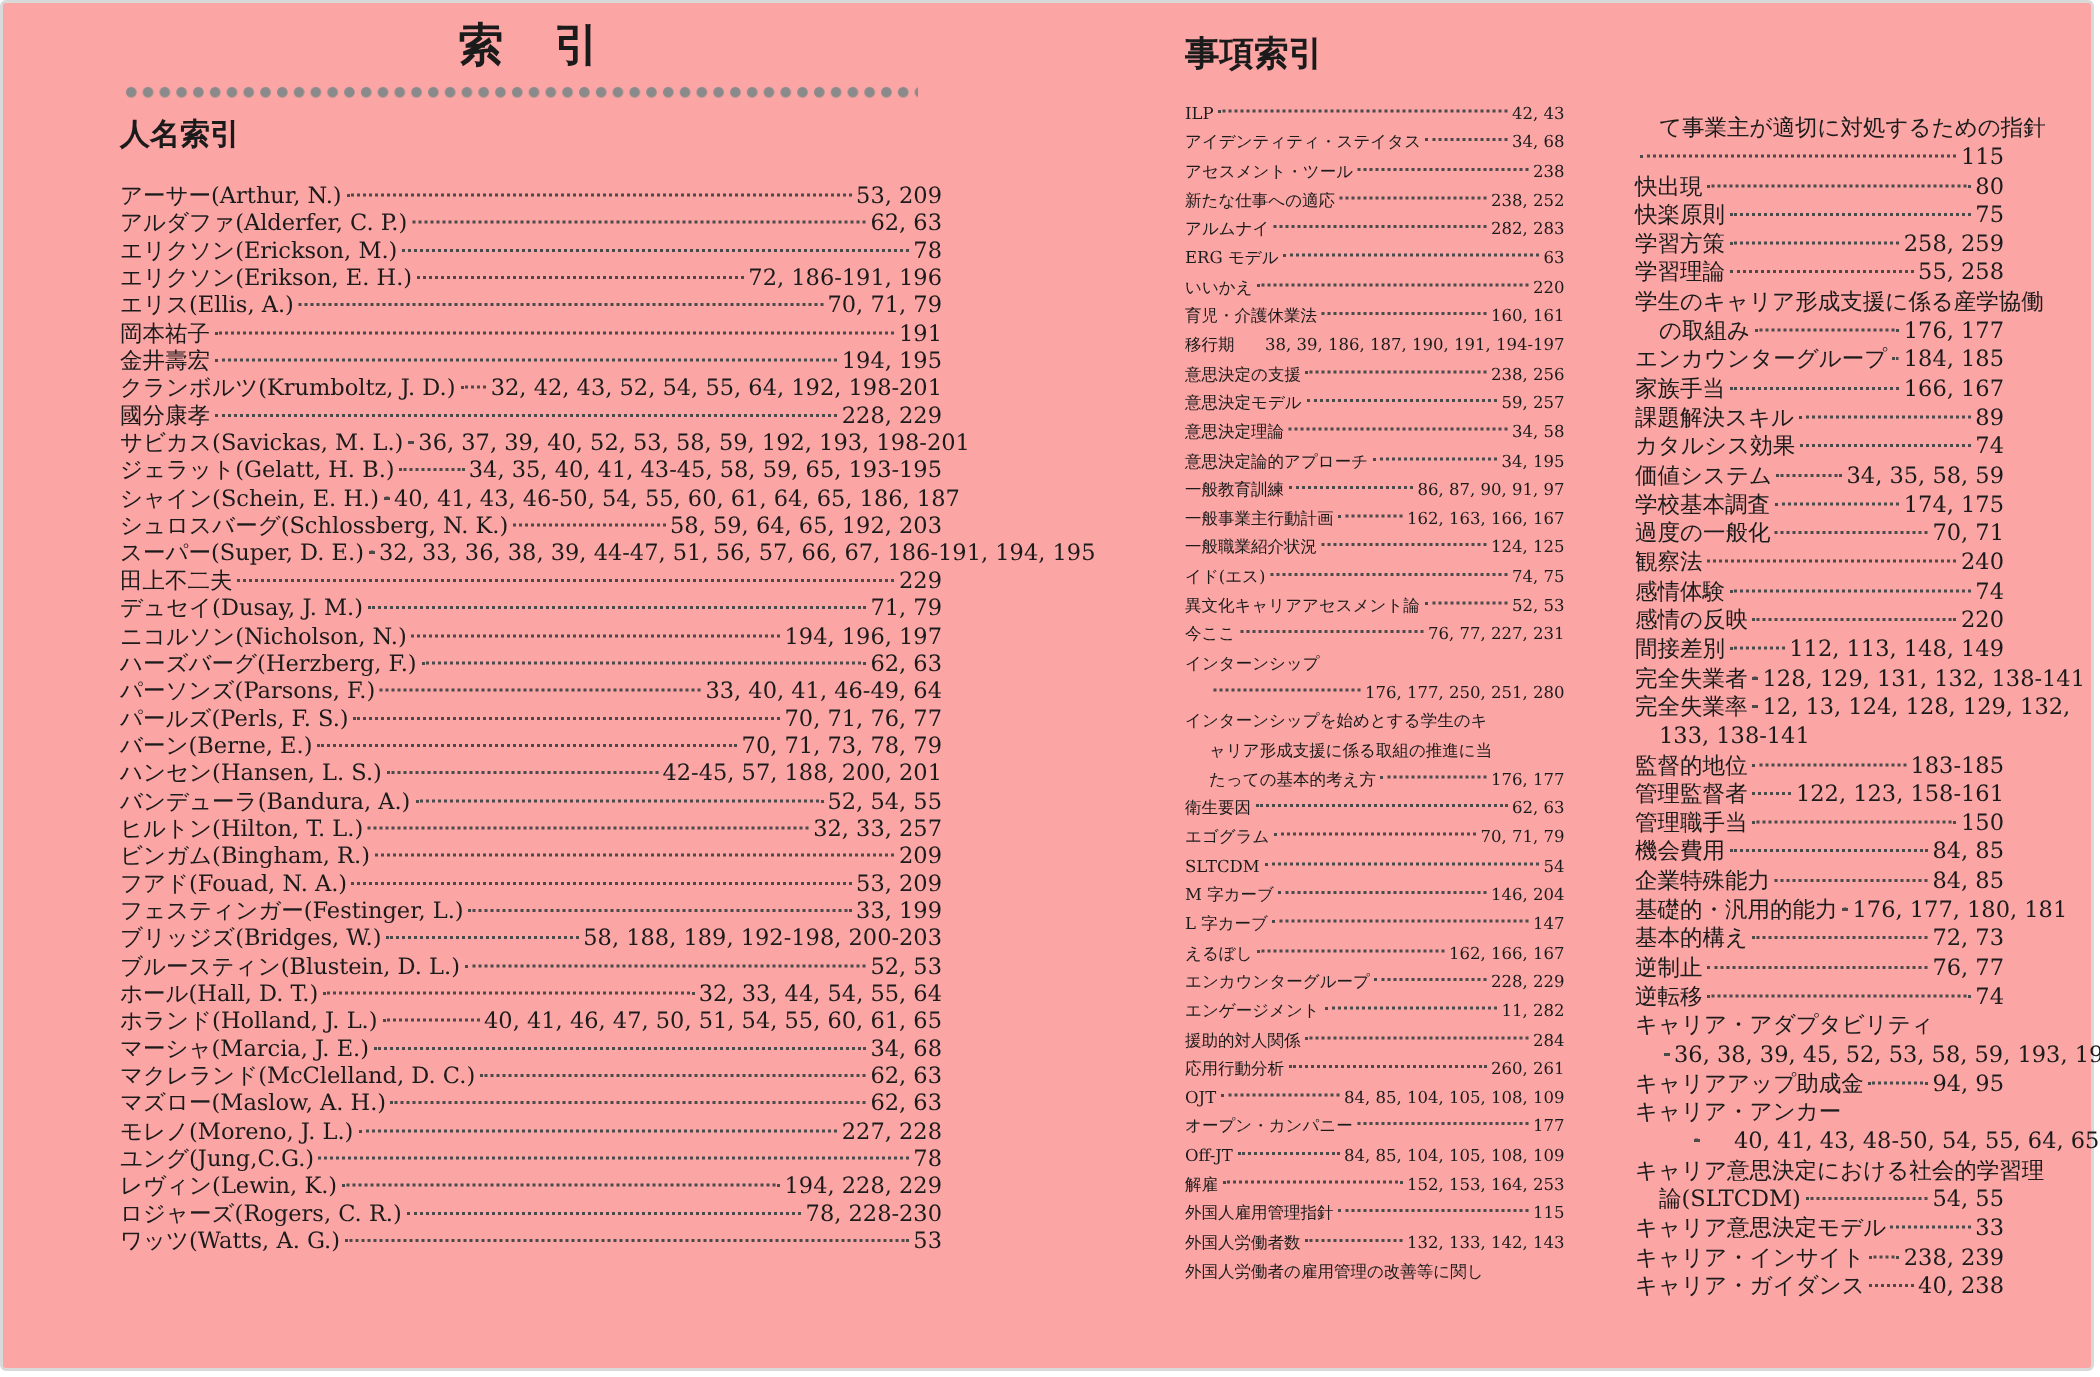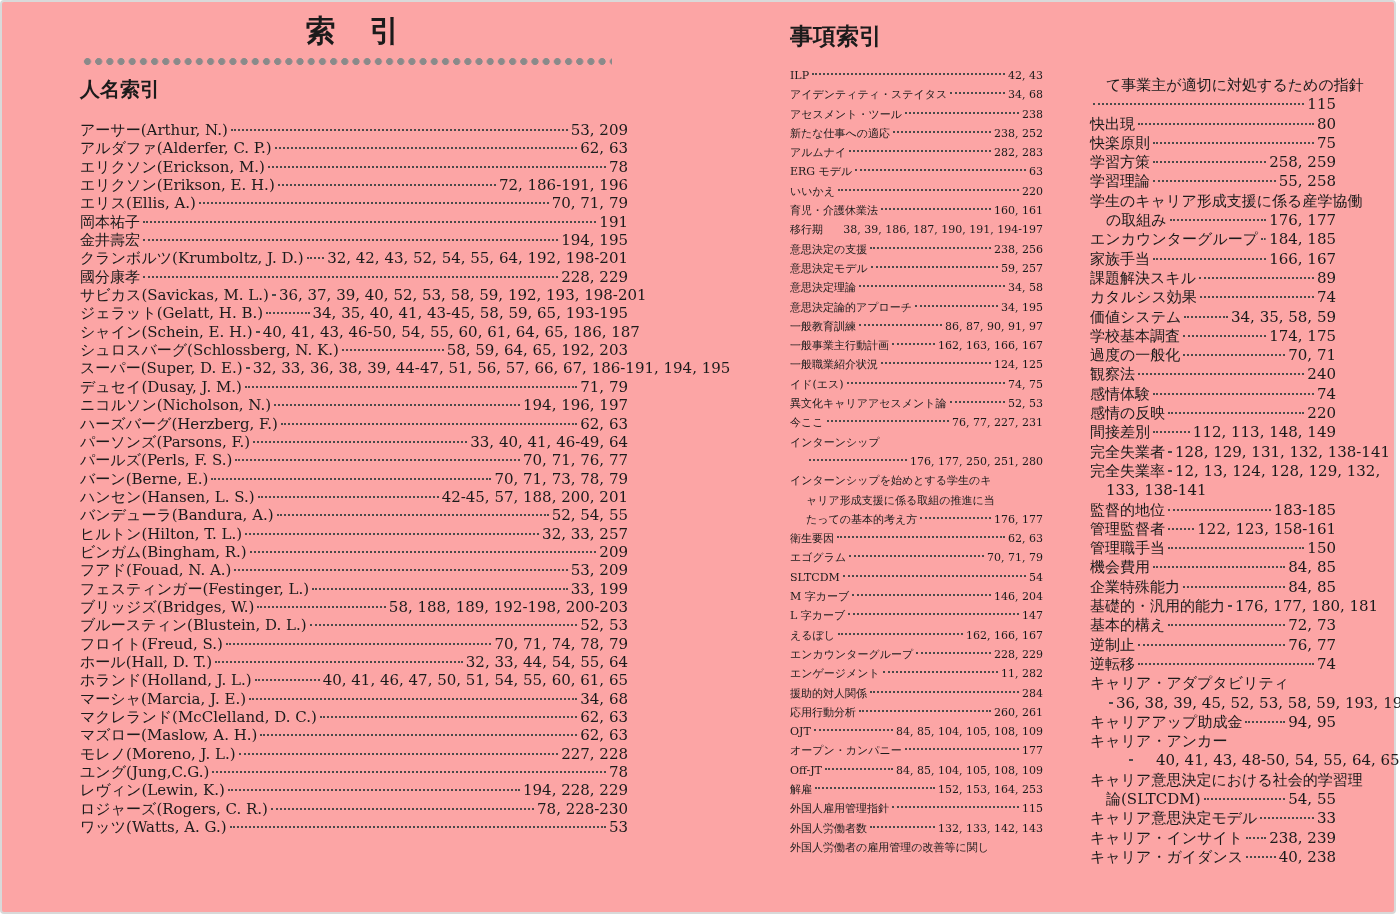--- a/index.html
+++ b/index.html
@@ -137,20 +137,25 @@
         <span class="term">シュロスバーグ(Schlossberg, N. K.)</span>
         <span class="leader"></span>
         <span class="pages">58, 59, 64, 65, 192, 203</span>
       </div>
       <div class="row">
         <span class="term">スーパー(Super, D. E.)</span>
         <span class="leader"></span>
         <span class="pages">32, 33, 36, 38, 39, 44-47, 51, 56, 57, 66, 67, 186-191, 194, 195</span>
       </div>
       <div class="row">
+        <span class="term">田上不二夫</span>
+        <span class="leader"></span>
+        <span class="pages">229</span>
+      </div>
+      <div class="row">
         <span class="term">デュセイ(Dusay, J. M.)</span>
         <span class="leader"></span>
         <span class="pages">71, 79</span>
       </div>
       <div class="row">
         <span class="term">ニコルソン(Nicholson, N.)</span>
         <span class="leader"></span>
         <span class="pages">194, 196, 197</span>
       </div>
       <div class="row">
@@ -205,25 +210,20 @@
       </div>
       <div class="row">
         <span class="term">ブリッジズ(Bridges, W.)</span>
         <span class="leader"></span>
         <span class="pages">58, 188, 189, 192-198, 200-203</span>
       </div>
       <div class="row">
         <span class="term">ブルースティン(Blustein, D. L.)</span>
         <span class="leader"></span>
         <span class="pages">52, 53</span>
-      </div>
-      <div class="row">
-        <span class="term">フロイト(Freud, S.)</span>
-        <span class="leader"></span>
-        <span class="pages">70, 71, 74, 78, 79</span>
       </div>
       <div class="row">
         <span class="term">ホール(Hall, D. T.)</span>
         <span class="leader"></span>
         <span class="pages">32, 33, 44, 54, 55, 64</span>
       </div>
       <div class="row">
         <span class="term">ホランド(Holland, J. L.)</span>
         <span class="leader"></span>
         <span class="pages">40, 41, 46, 47, 50, 51, 54, 55, 60, 61, 65</span>

